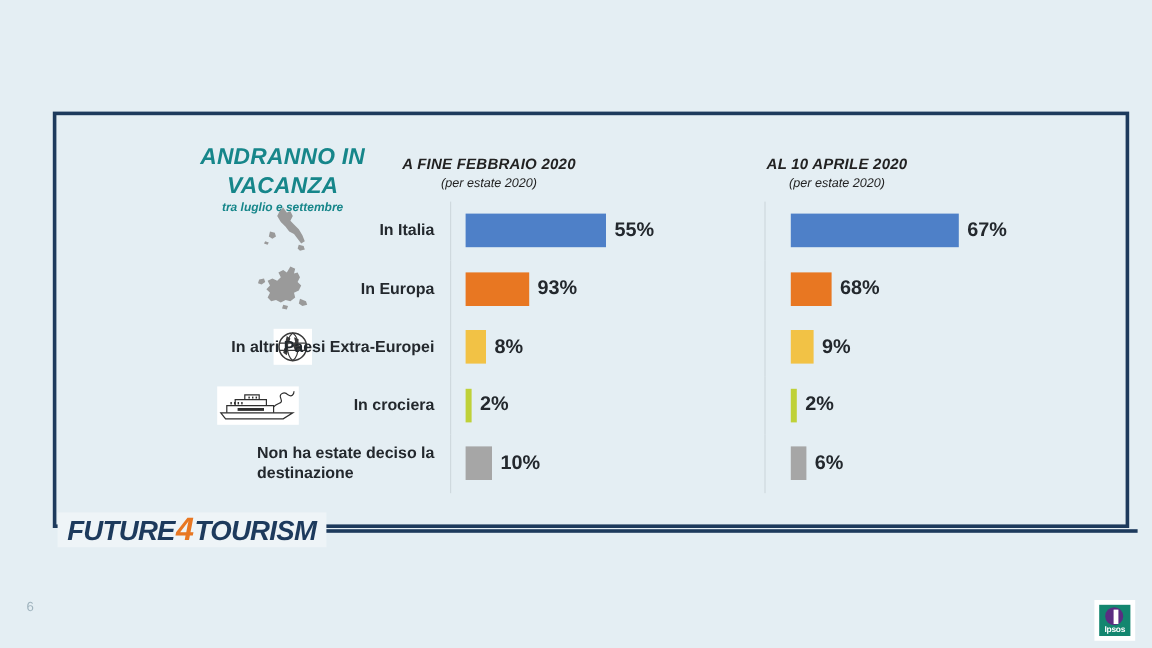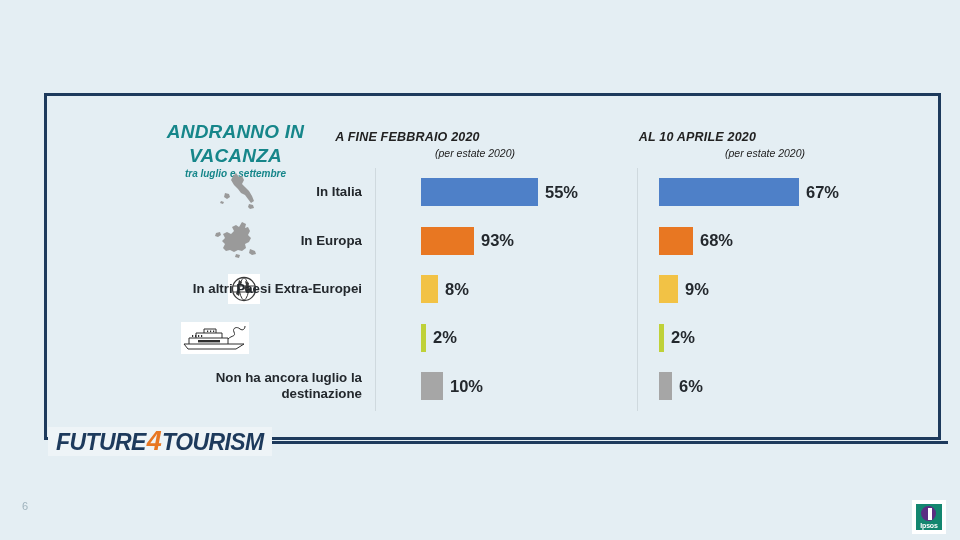--- a/index.html
+++ b/index.html
@@ -37,54 +37,53 @@
 
   
   .colhead{position:absolute;text-align:center;color:#222;}
   .colhead .ch-title{
     font-size:12.5px;font-weight:bold;font-style:italic;
     letter-spacing:.2px;display:block;white-space:nowrap;
   }
   .colhead .ch-sub{
     font-size:10.5px;font-style:italic;display:block;margin-top:3px;
     white-space:nowrap;
-    text-align:right;
   }
   #colhead-1{left:300px;top:130px;width:215px;}
   #colhead-2{left:590px;top:130px;width:215px;}
 
   
   .rows{position:absolute;left:0;top:168px;width:960px;}
   .row{position:relative;height:48.5px;}
 
   .icon-cell{
     position:absolute;left:100px;top:0;width:160px;height:48.5px;
     display:flex;align-items:center;justify-content:flex-end;
   }
   .label-cell{
     position:absolute;left:120px;top:0;width:248px;height:48.5px;
     display:flex;align-items:center;justify-content:flex-end;
-    text-align:right;
+    text-align:left;
     font-size:13.3px;font-weight:bold;color:#23282d;
     line-height:1.22;
     padding-right:6px;box-sizing:border-box;
     pointer-events:none;
   }
   .label-cell span{display:block;}
 
   
   .axis{
     position:absolute;top:0;width:1px;height:48.5px;
     background:#cfd9de;
   }
   #axis-a{left:375px;}
   #axis-b{left:637px;}
 
   .barwrap{position:absolute;top:0;height:48.5px;display:flex;align-items:center;}
-  #barwrap-a{left:393px;padding-left:28px;}
+  #barwrap-a{left:360px;padding-left:28px;}
   #barwrap-b{left:659px;}
 
   .bar{height:28px;}
   .bar.thin{height:28px;}
   .val{
     font-size:16.5px;font-weight:bold;color:#23282d;
     margin-left:7px;white-space:nowrap;
   }
 
   
@@ -264,36 +263,41 @@
               <rect x="13" y="12" width="1.2" height="2"></rect>
               <rect x="16" y="12" width="1.2" height="2"></rect>
               <rect x="19" y="12" width="1.2" height="2"></rect>
               <rect x="25" y="7.5" width="1.2" height="1.6"></rect>
               <rect x="28" y="7.5" width="1.2" height="1.6"></rect>
               <rect x="31" y="7.5" width="1.2" height="1.6"></rect>
             </g>
           </svg>
         </span>
       </div>
+      <div class="label-cell">
+        <div>
+          <span>In crociera</span>
+        </div>
+      </div>
       <div class="axis" id="axis-a"></div>
       <div class="axis" id="axis-b"></div>
       <div class="barwrap" id="barwrap-a">
         <div class="bar thin" style="background: rgb(191, 209, 56); width: 5px;"></div>
         <div class="val">2%</div>
       </div>
       <div class="barwrap" id="barwrap-b">
         <div class="bar thin" style="background: rgb(191, 209, 56); width: 5px;"></div>
         <div class="val">2%</div>
       </div>
     </div>
 
     <div class="row">
       <div class="label-cell">
         <div>
-          <span>Non ha ancora luglio la</span>
+          <span>Non ha estate deciso la</span>
           <span>destinazione</span>
         </div>
       </div>
       <div class="axis" id="axis-a"></div>
       <div class="axis" id="axis-b"></div>
       <div class="barwrap" id="barwrap-a">
         <div class="bar" style="background: rgb(166, 166, 166); width: 22px;"></div>
         <div class="val">10%</div>
       </div>
       <div class="barwrap" id="barwrap-b">

